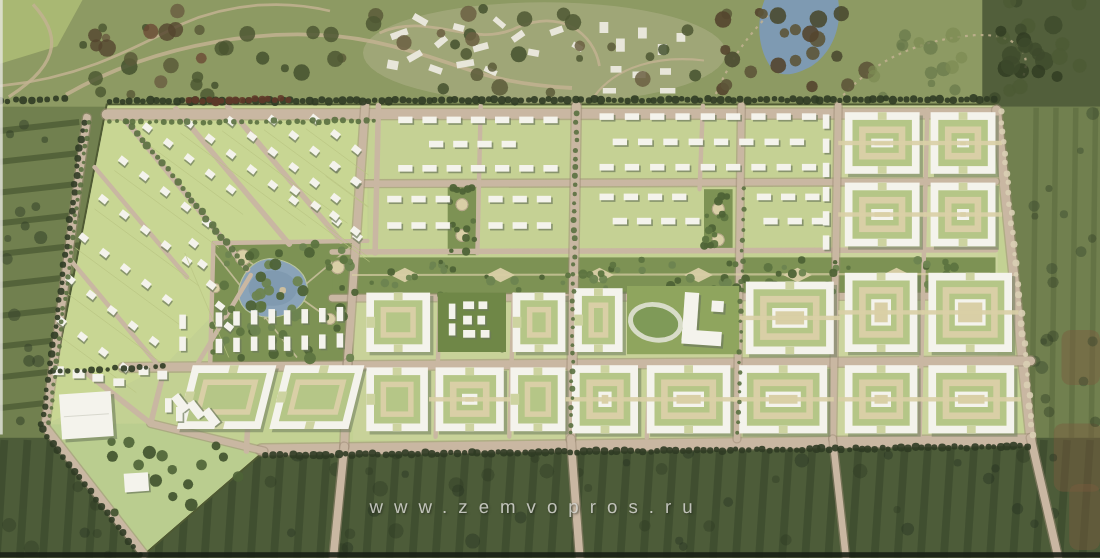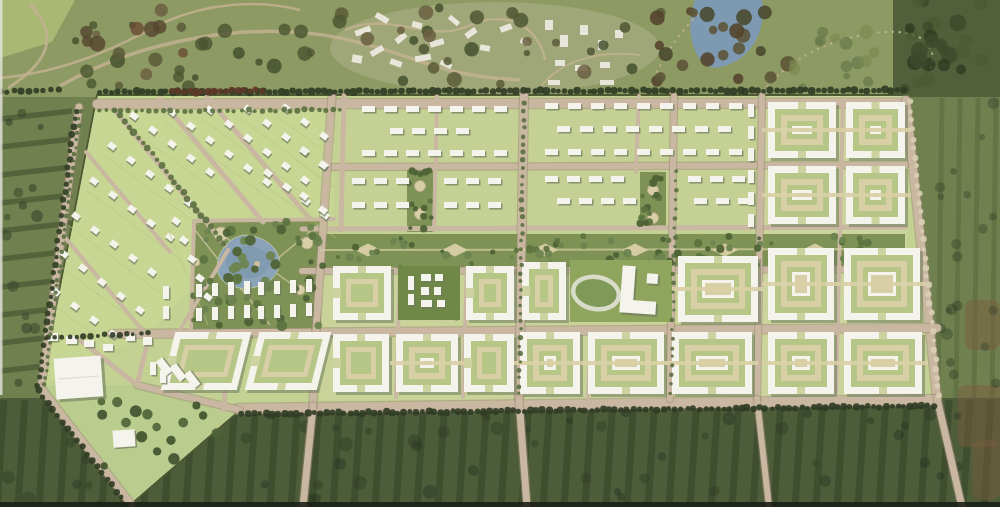--- a/index.html
+++ b/index.html
@@ -1818,13 +1818,14 @@
         <circle cx="47.6" cy="364.0" r="2.0" fill="#5a7040" opacity="0.9"></circle>
         <circle cx="46.8" cy="370.8" r="1.7" fill="#5a7040" opacity="0.9"></circle>
         <circle cx="45.1" cy="378.0" r="1.9" fill="#5a7040" opacity="0.9"></circle>
         <circle cx="44.1" cy="384.3" r="2.2" fill="#5a7040" opacity="0.9"></circle>
       </g>
       <g>
         <rect x="0" y="502" width="1000" height="5" fill="#1a2016" opacity="0.9"></rect>
         <rect x="0" y="0" width="2.5" height="395" fill="#e6e6de" opacity="0.8"></rect>
       </g>
     </svg>
+  <div class="watermark">www.zemvopros.ru</div>
 </div>
 
 </body></html>

